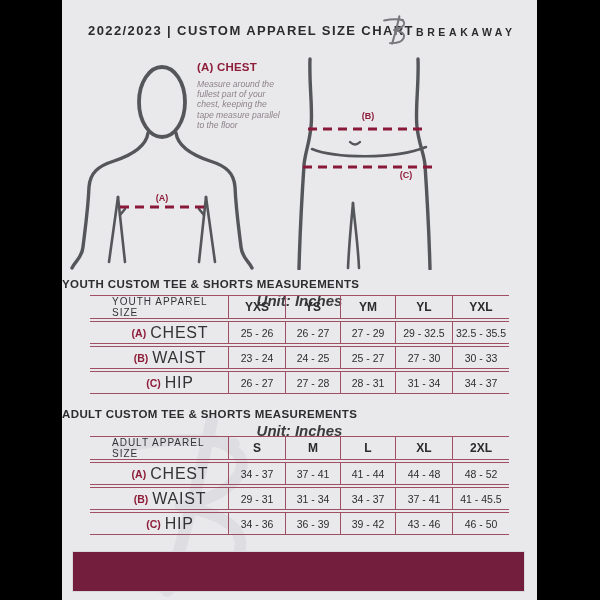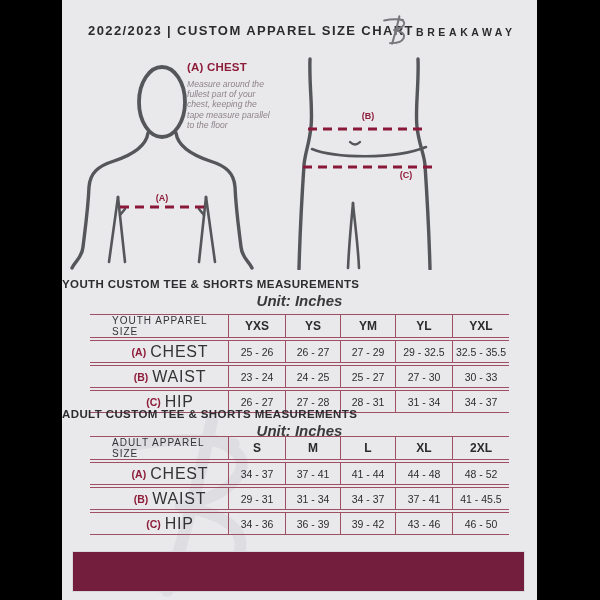--- a/index.html
+++ b/index.html
@@ -30,21 +30,21 @@
   
   .figures{position:absolute;left:0;top:55px;width:475px;height:215px;}
   .marker{position:absolute;transform:translateX(-50%);font-size:9px;font-weight:bold;
           color:var(--maroon);z-index:2;}
 
   
   .guide{position:absolute;width:118px;}
   .guide h3{margin:0 0 6px 0;font-size:11.5px;font-weight:bold;color:var(--maroon);letter-spacing:.2px;}
   .guide p{margin:0;font-size:8.6px;line-height:10.2px;font-style:italic;color:var(--desc);
            white-space:pre-line;}
-  .g-chest{left:125px;top:61px;width:100px;}
+  .g-chest{left:135px;top:61px;width:100px;}
   .g-waist{left:355px;top:61px;}
   .g-hips{left:355px;top:163px;}
 
   
   .sec-title{position:absolute;left:0;width:475px;text-align:left;font-size:11.5px;
              font-weight:bold;letter-spacing:.4px;color:var(--ink);}
   .sec-unit{position:absolute;left:0;width:475px;text-align:center;font-size:15px;
             font-weight:bold;font-style:italic;color:#3a3a3c;}
 
   
@@ -57,21 +57,21 @@
   .c0{width:138px;justify-content:flex-start;padding-left:22px;}
   .c{width:57px;border-left:1px solid var(--line);}
   .c.w55{width:55px;}
   .c:last-child{width:57px;}
   .hd-c0{font-size:10px;letter-spacing:1px;color:#333336;}
   .hd-size{font-size:12px;font-weight:bold;color:#2b2b2d;}
   .cell{font-size:10.5px;color:#2e2e30;}
   .row-prefix{font-size:10.5px;font-weight:bold;color:var(--maroon);margin-right:4px;}
   .row-label{font-size:16px;letter-spacing:.8px;color:#333336;font-weight:500;}
 
-  .tbl-youth{top:314px;}
+  .tbl-youth{top:295px;}
   .tbl-adult{top:436px;}
   .ti-youth{top:278px;} .un-youth{top:292px;}
   .ti-adult{top:408px;} .un-adult{top:422px;}
 
   
   .footer-bar{position:absolute;left:10px;top:551px;width:453px;height:41px;
               background:var(--footer);border:1px solid #d8d8db;box-sizing:border-box;}
 </style>
 </head>
 <body>

